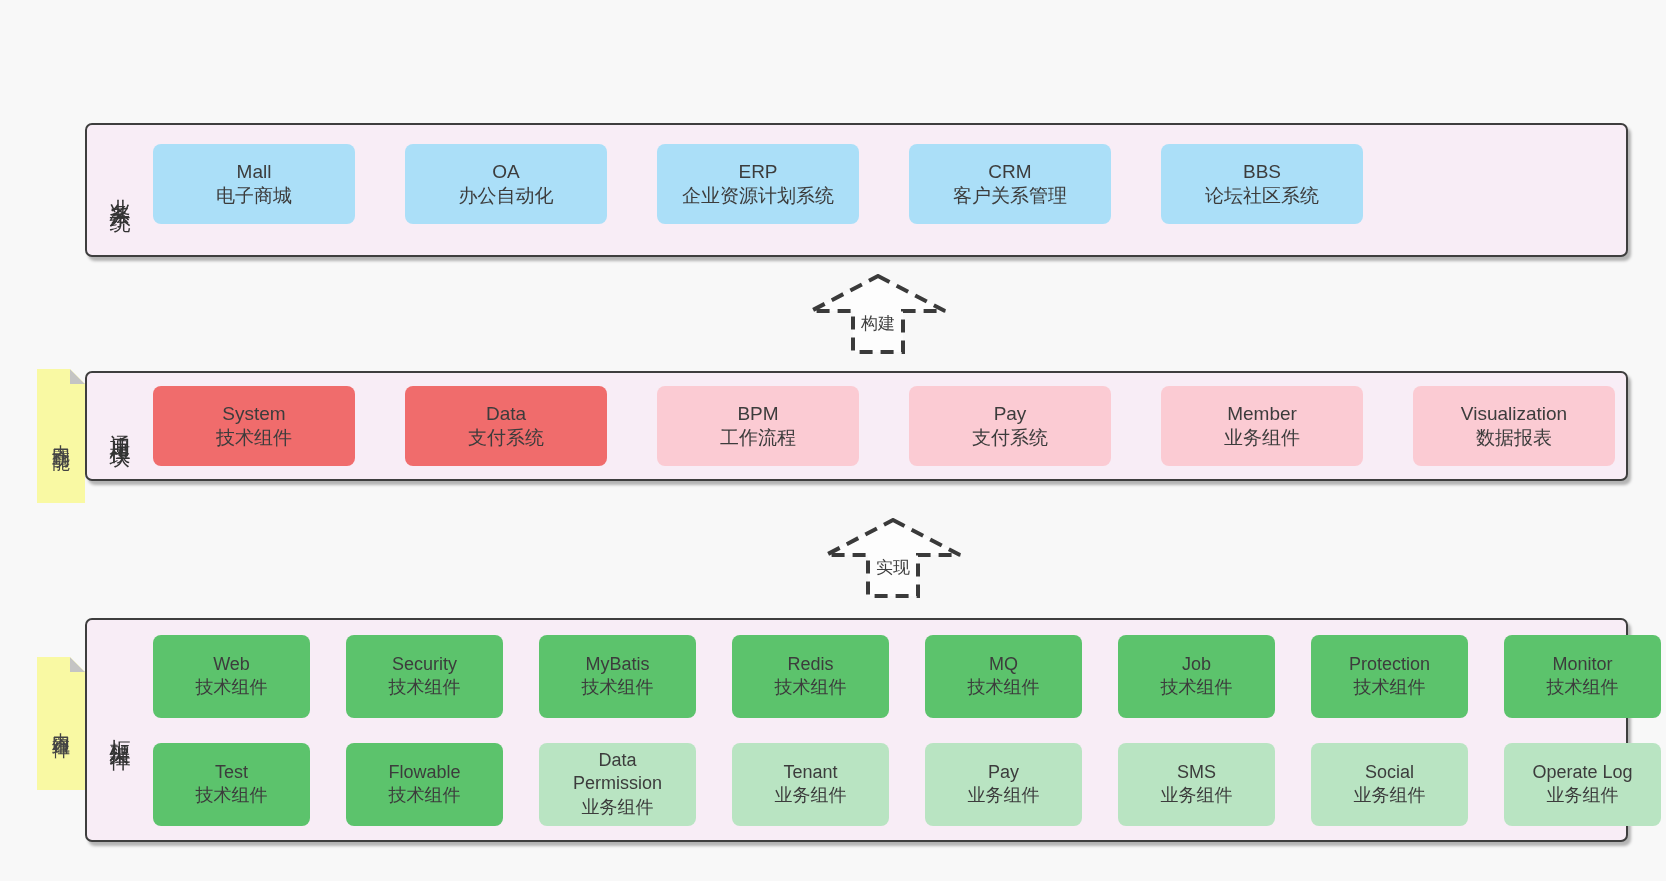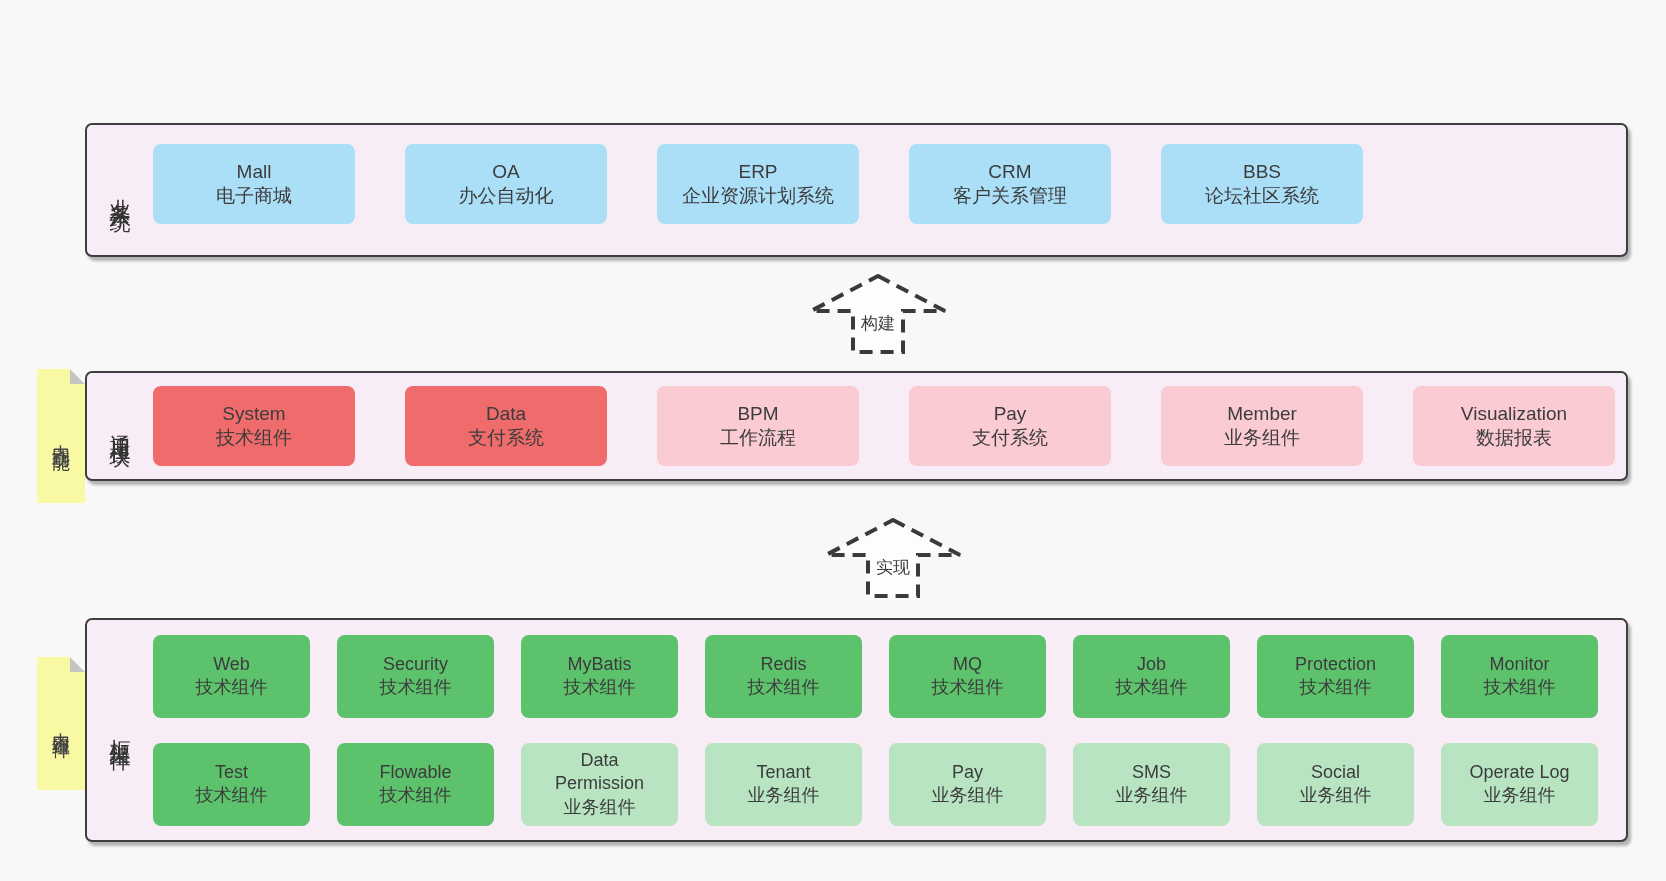--- a/index.html
+++ b/index.html
@@ -29,21 +29,21 @@
     display:flex;align-items:center;justify-content:center;
     writing-mode:vertical-rl;text-orientation:upright;
     font-size:21px;letter-spacing:4px;color:#333;
   }
   .layer-rows{
     flex:1;display:flex;flex-direction:column;justify-content:center;gap:25px;
     padding-right:24px;
   }
   .row{display:flex;align-items:center;}
   .layer--wide .row{gap:50px;}
-  .layer--narrow .row{gap:27px;}
+  .layer--narrow .row{gap:36px;}
   .box{
     border-radius:8px;
     display:flex;flex-direction:column;align-items:center;justify-content:center;
     text-align:center;line-height:1.28;padding:2px 6px;
   }
   .layer--wide .box{width:202px;height:80px;font-size:19px;}
   .layer--narrow .box{width:157px;height:83px;font-size:18px;}
   .layer--narrow .box-title{max-width:112px;}
   .layer--business .layer-rows{padding-bottom:12px;}
   .v-blue{background:var(--blue);}

